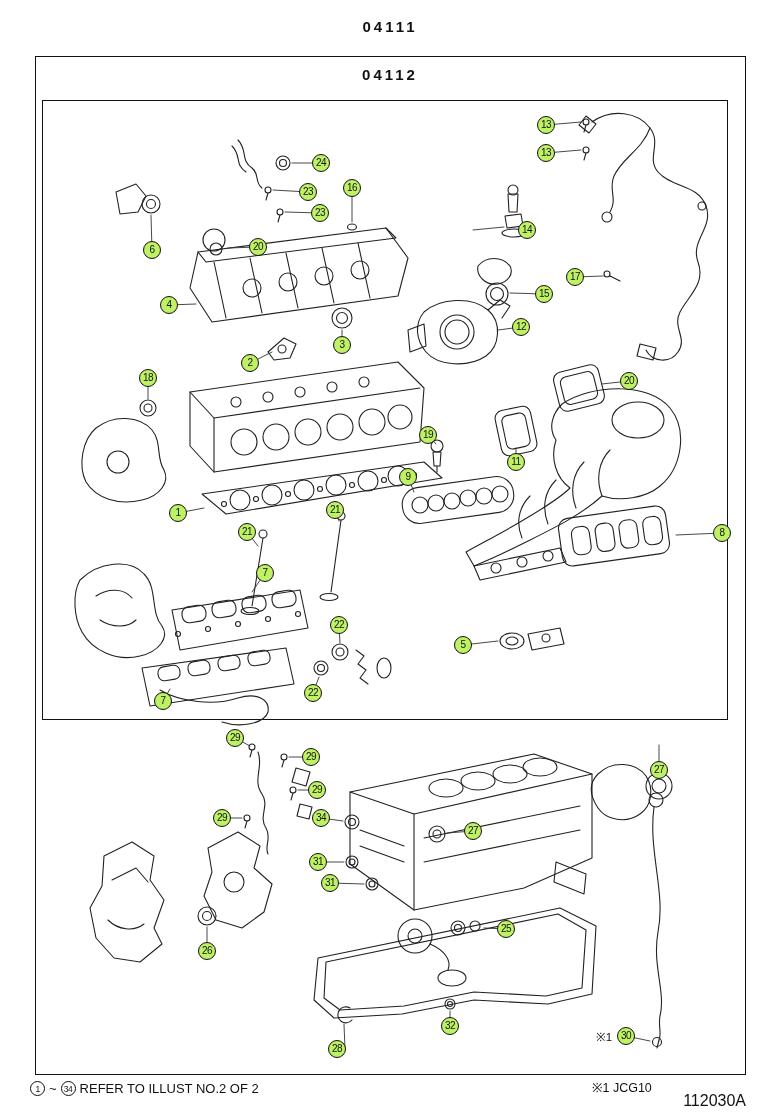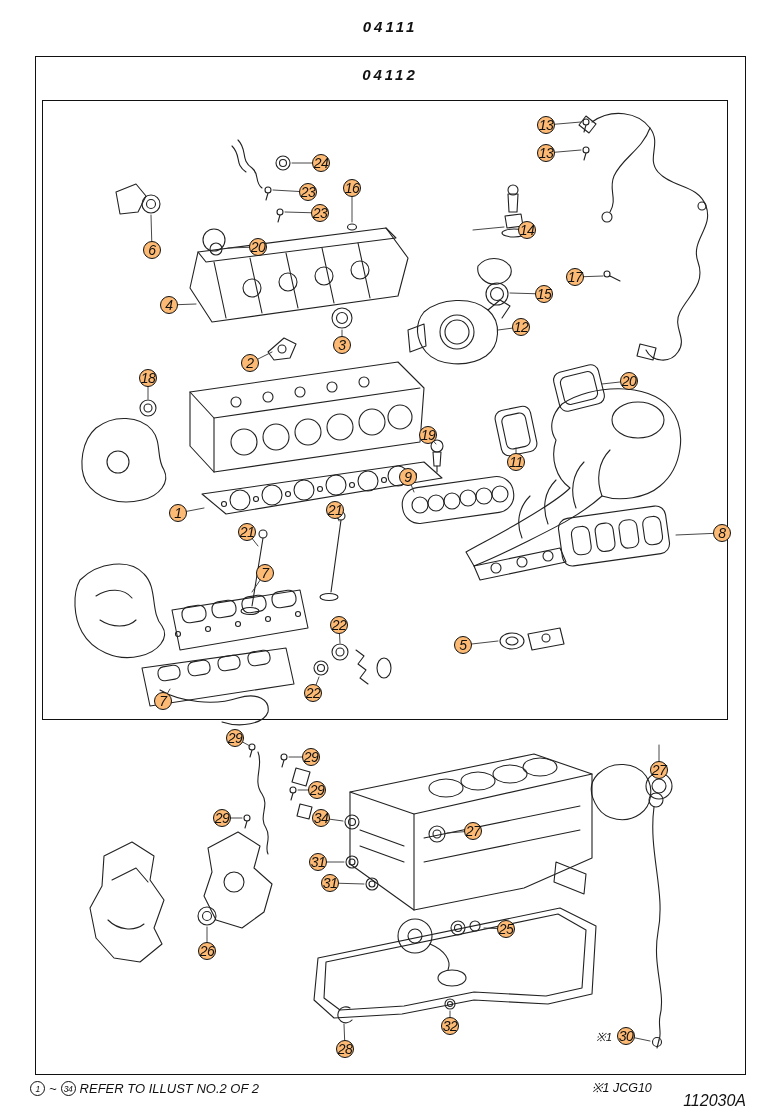--- a/index.html
+++ b/index.html
@@ -1,35 +1,35 @@
 <!DOCTYPE html>
 <html><head>
 <meta charset="utf-8">
 <style>
   * { box-sizing: border-box; }
   html,body { margin:0; padding:0; }
   body {
     width:760px; height:1112px; background:#ffffff; color:#111;
     font-family:"Liberation Sans", sans-serif; position:relative; overflow:hidden;
   }
-  .page { position:absolute; inset:0;font-style:italic; }
+  .page { position:absolute; inset:0; }
   .code-label {
     position:absolute; left:35px; width:710px; text-align:center;
     font-weight:bold; font-size:15px; letter-spacing:3px;
   }
   #code-primary { top:18px; }
   #code-secondary { top:66px; }
   .outer-box { position:absolute; left:35px; top:56px; width:711px; height:1019px; border:1.6px solid #111; }
   .inner-box { position:absolute; left:42px; top:100px; width:686px; height:620px; border:1.3px solid #111; }
   svg.art { position:absolute; left:0; top:0; }
   #callouts { position:absolute; inset:0; pointer-events:none; }
   .callout {
     position:absolute; width:18px; height:18px; border:1.2px solid #111; border-radius:50%;
-    background:#fdba74; display:flex; align-items:center; justify-content:center;
-    font-size:14px; line-height:1; letter-spacing:-0.5px;
+    background:#bef264; display:flex; align-items:center; justify-content:center;
+    font-size:10px; line-height:1; letter-spacing:-0.5px;
   }
   .note-ref { position:absolute; left:596px; top:1029px; font-size:11.5px; }
   .footer-left {
     position:absolute; left:30px; top:1081px; font-size:13px;
     display:flex; align-items:center; gap:4px;
   }
   .circ {
     display:inline-flex; width:15px; height:15px; border:1.1px solid #111; border-radius:50%;
     align-items:center; justify-content:center; font-size:8.5px; letter-spacing:-0.5px; flex:0 0 auto;
   }
@@ -456,21 +456,21 @@
       <div class="callout" style="left: 650px; top: 736px; margin-top: 25px;">27</div>
       <div class="callout" style="left: 308px; top: 781px;">29</div>
       <div class="callout" style="left: 213px; top: 809px;">29</div>
       <div class="callout" style="left: 312px; top: 809px;">34</div>
       <div class="callout" style="left: 464px; top: 822px;">27</div>
       <div class="callout" style="left: 309px; top: 853px;">31</div>
       <div class="callout" style="left: 321px; top: 874px;">31</div>
       <div class="callout" style="left: 198px; top: 942px;">26</div>
       <div class="callout" style="left: 497px; top: 920px;">25</div>
       <div class="callout" style="left: 441px; top: 1017px;">32</div>
-      <div class="callout" style="left: 336px; top: 1040px;">28</div>
+      <div class="callout" style="left: 328px; top: 1040px;">28</div>
       <div class="callout" style="left: 617px; top: 1027px;">30</div>
     </div>
 
   <div class="note-ref">※1</div>
 
   <div class="footer-left">
     <span class="circ">1</span>
     <span>~</span>
     <span class="circ">34</span>
     <span>REFER TO ILLUST NO.2 OF 2</span>

